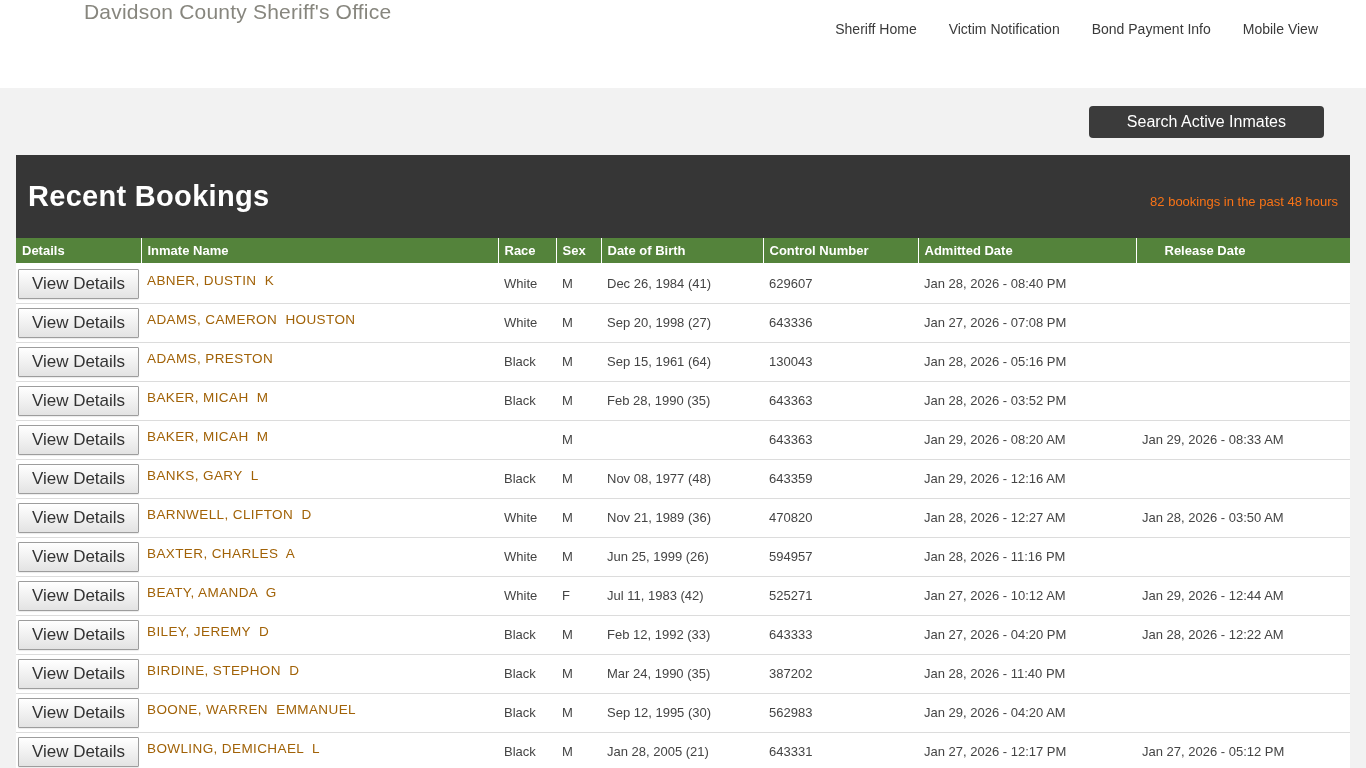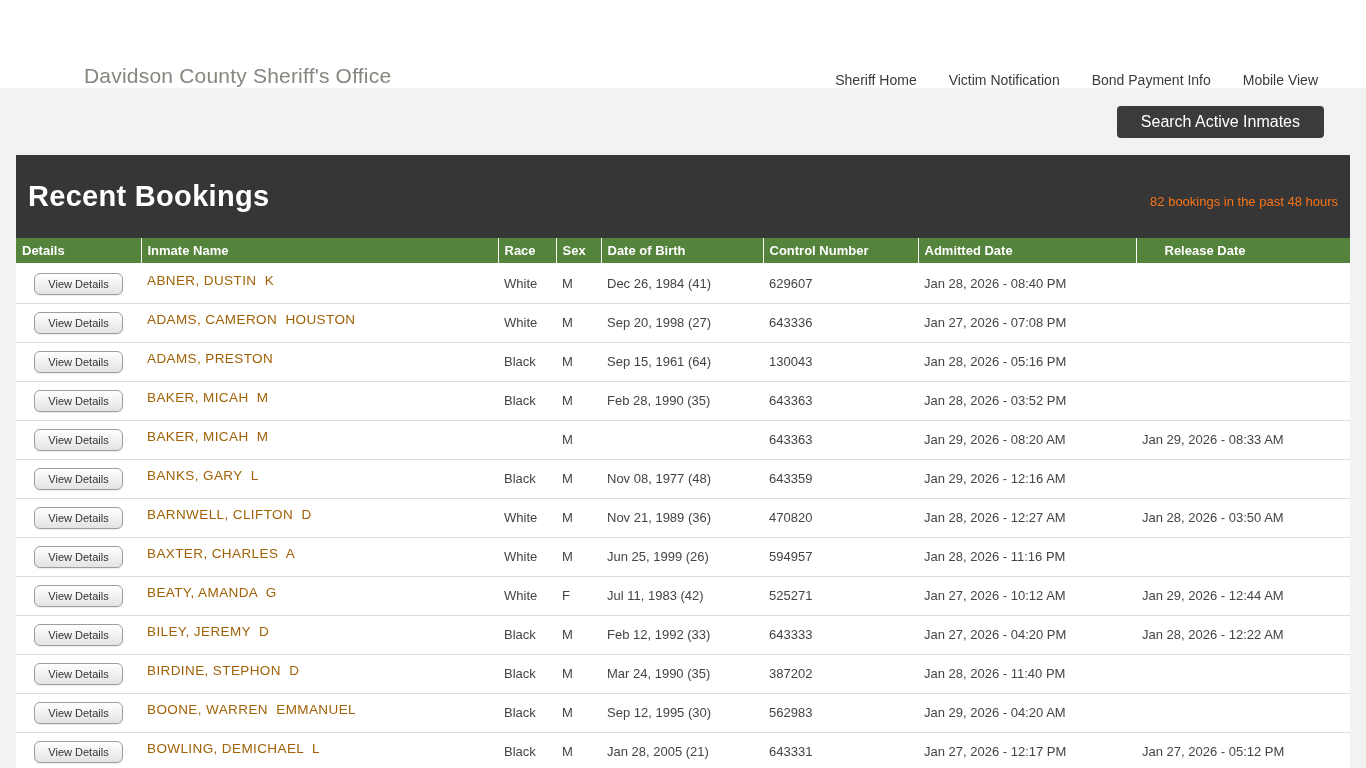--- a/index.html
+++ b/index.html
@@ -7,21 +7,21 @@
   body {
     font-family: "Liberation Sans", sans-serif;
     background: var(--page-bg, #f2f2f2);
   }
 
   
   .top-header {
     height: 88px;
     background: #ffffff;
     display: flex;
-    align-items: flex-end;
+    align-items: flex-start;
     justify-content: space-between;
     padding: 0 48px 0 84px;
   }
   .site-title {
     font-size: 21px;
     font-weight: 400;
     color: #87867e;
     letter-spacing: 0.2px;
   }
   .top-nav { display: flex; gap: 32px; }
@@ -41,21 +41,21 @@
     justify-content: flex-end;
     padding-right: 42px;
   }
   .search-btn {
     background: var(--button-dark, #3b3b3b);
     color: #ffffff;
     border: none;
     border-radius: 4px;
     font-family: "Liberation Sans", sans-serif;
     font-size: 16px;
-    padding: 7px 24px;
+    padding: 7px 38px;
     cursor: pointer;
   }
 
   
   .content { margin: 0 16px; }
 
   .banner {
     background: var(--banner-dark, #363636);
     height: 83px;
     display: flex;
@@ -112,25 +112,25 @@
     font-weight: normal;
     font-size: 13.5px;
     color: #a16207;
     letter-spacing: 0.4px;
     vertical-align: top;
     padding-top: 8px;
     white-space: pre;
   }
   .view-details-btn {
     font-family: "Liberation Sans", sans-serif;
-    font-size: 11px;
+    font-size: 17px;
     color: #333333;
     background: linear-gradient(#ffffff, #e3e3e3);
     border: 1px solid #9d9d9d;
-    border-radius: 6px;
+    border-radius: 1px;
     padding: 4px 13px;
     cursor: pointer;
     box-shadow: 0 1px 1px rgba(0,0,0,0.08);
   }
 </style>
 </head>
 <body>
 
 <div class="top-header">
   <div class="site-title">Davidson County Sheriff's Office</div>

